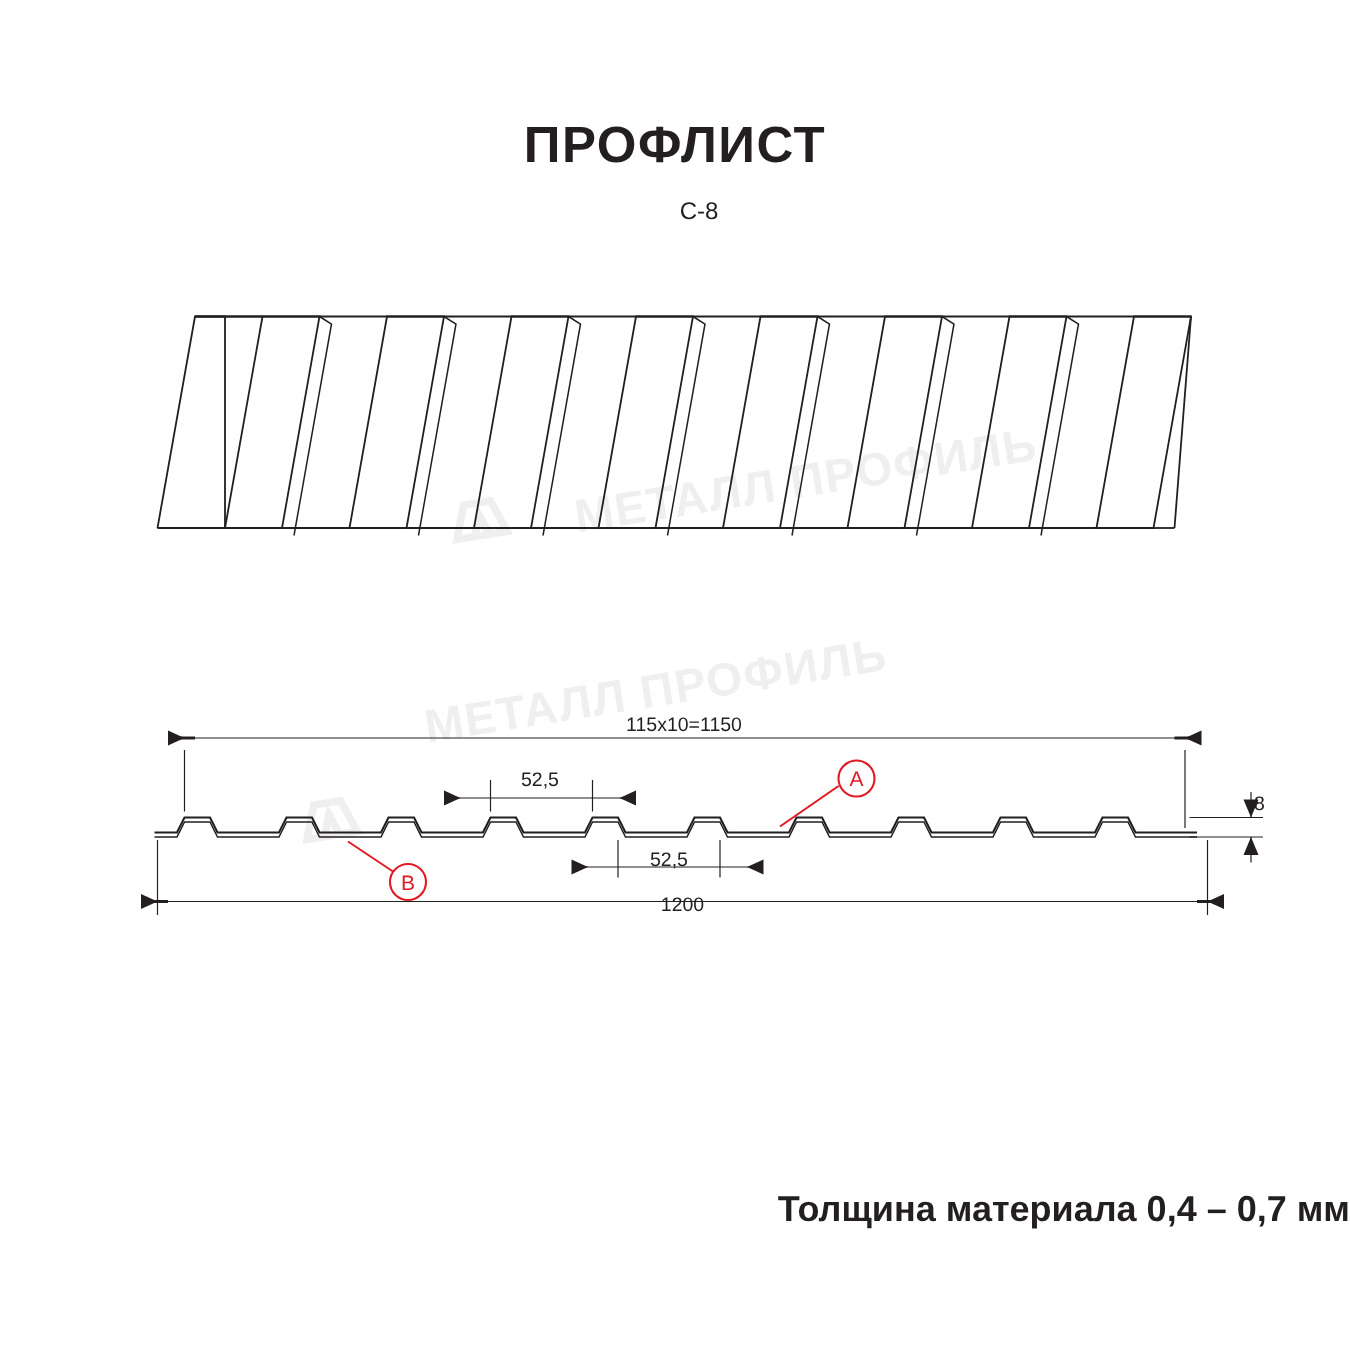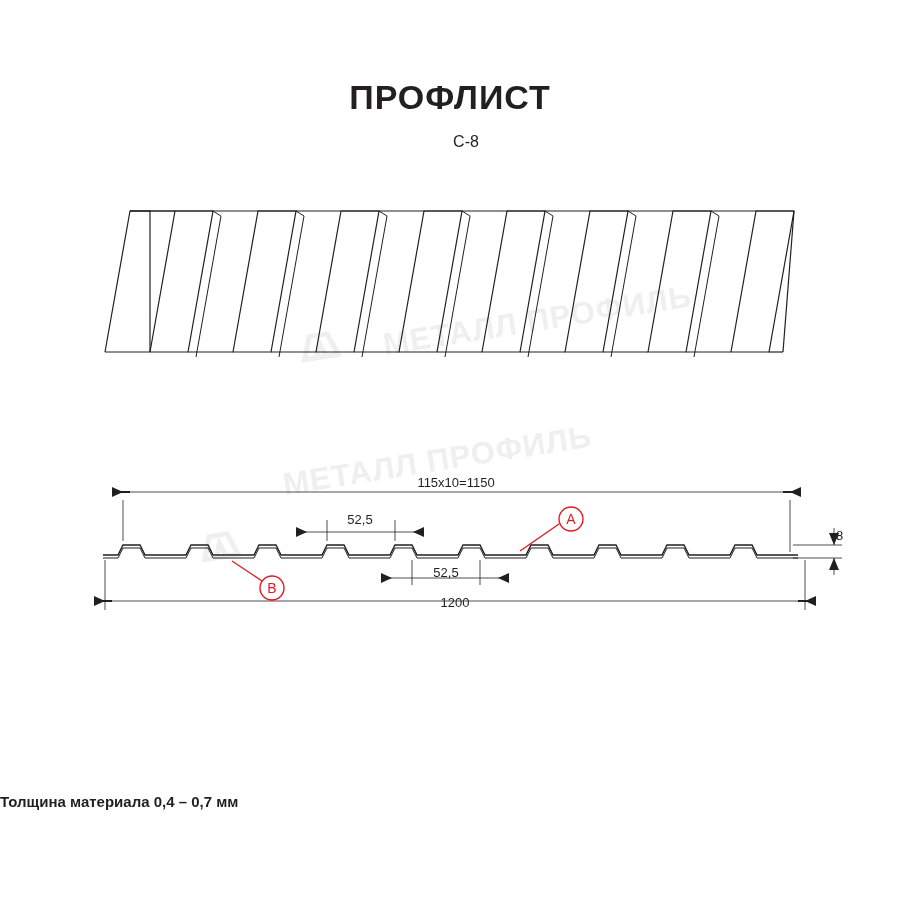--- a/index.html
+++ b/index.html
@@ -38,22 +38,22 @@
     width: 900px;
     text-align: center;
     font-size: 16px;
     color: #231f20;
   }
   .footer {
     position: absolute;
     top: 793px;
     left: 0;
     width: 900px;
-    text-align: left;
-    font-size: 15px;
+    text-align: right;
+    font-size: 24px;
     font-weight: bold;
     color: #231f20;
   }
   .svg-layer {
     position: absolute;
     top: 0;
     left: 0;
   }
   .dim-text {
     font-family: "Liberation Sans", sans-serif;

